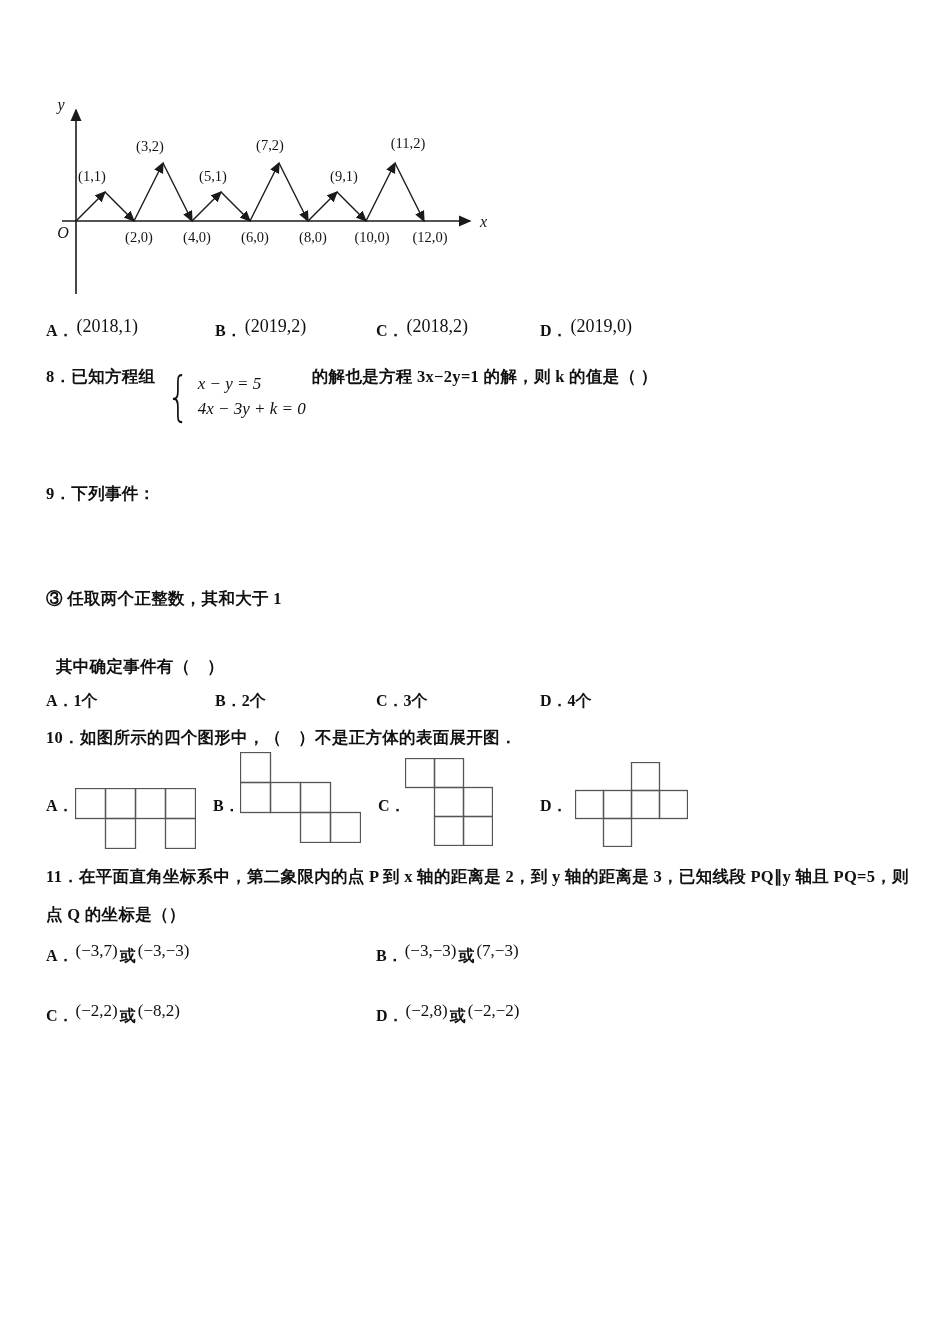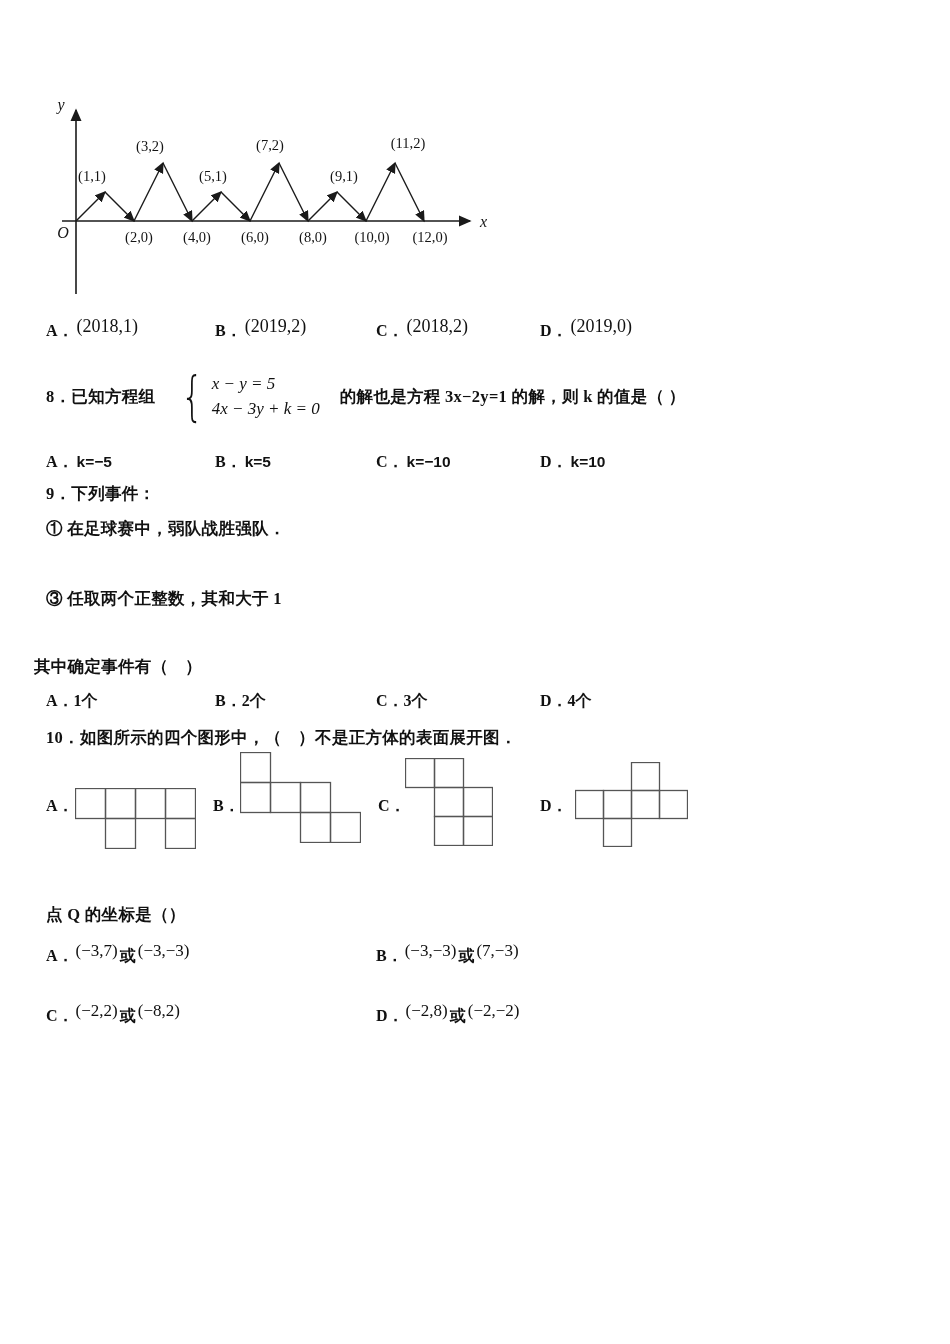--- a/index.html
+++ b/index.html
@@ -8,21 +8,21 @@
   .abs { position:absolute; }
   .cn  { font-size:16.5px; font-weight:600; letter-spacing:0.3px; white-space:nowrap; }
   .row { position:absolute; left:46px; width:880px; height:34px; }
   .opt { position:absolute; top:0; white-space:nowrap; }
   .pos0 { left:0; } .pos1 { left:169px; } .pos2 { left:330px; } .pos3 { left:494px; }
   .ol  { font-weight:700; font-size:16px; }
   .coordv { font-family:"Liberation Serif", serif; font-size:18px; position:relative; top:-4px; margin-left:3px; }
   .coordv2 { font-family:"Liberation Serif", serif; font-size:17px; position:relative; top:-5px; margin:0 2px; }
   .kv  { font-weight:700; font-size:15.5px; font-family:"Liberation Sans", sans-serif; margin-left:3px; }
   .cnv { font-weight:600; font-size:16px; margin-left:0; }
-  .q8wrap { display:flex; align-items:center; gap:20px; }
+  .q8wrap { display:flex; gap:6px; }
   .system { display:flex; align-items:center; }
   .brace { font-family:"DejaVu Sans", sans-serif; font-size:54px; font-weight:300; line-height:0.9;
            transform:scaleX(0.65); transform-origin:center; margin-right:2px; }
   .eqs .eq { font-style:italic; font-size:17px; line-height:1.45; font-family:"Liberation Serif", serif; white-space:nowrap; }
   .pre { white-space:pre; }
   svg text { font-family:"Liberation Serif", serif; fill:#141414; }
   .glabel { font-size:14.5px; }
   .axlabel { font-size:16px; font-style:italic; }
   .netpair { position:absolute; }
 </style>
@@ -84,31 +84,24 @@
     <span class="system">
       <span class="brace">{</span>
       <span class="eqs">
         <span class="eq" style="display:block">x − y = 5</span>
         <span class="eq" style="display:block">4x − 3y + k = 0</span>
       </span>
     </span>
     <span class="cn">的解也是方程 3x−2y=1 的解，则 k 的值是（ ）</span>
   </div>
 
-  <div class="row" style="top:452px;">
-    <span class="opt pos0"><span class="ol">A．</span><span class="kv">k=−5</span></span>
-    <span class="opt pos1"><span class="ol">B．</span><span class="kv">k=5</span></span>
-    <span class="opt pos2"><span class="ol">C．</span><span class="kv">k=−10</span></span>
-    <span class="opt pos3"><span class="ol">D．</span><span class="kv">k=10</span></span>
-  </div>
 
   <div class="abs cn" style="left:46px; top:483px;">9．下列事件：</div>
-  <div class="abs cn" style="left:46px; top:518px;">① 在足球赛中，弱队战胜强队．</div>
   <div class="abs cn" style="left:46px; top:588px;">③ 任取两个正整数，其和大于 1</div>
-  <div class="abs cn" style="left:34px; top:656px;text-align:right;">其中确定事件有（　）</div>
+  <div class="abs cn" style="left:56px; top:656px;text-align:right;">其中确定事件有（　）</div>
 
   <div class="row" style="top:691px;">
     <span class="opt pos0"><span class="ol">A．</span><span class="cnv">1个</span></span>
     <span class="opt pos1"><span class="ol">B．</span><span class="cnv">2个</span></span>
     <span class="opt pos2"><span class="ol">C．</span><span class="cnv">3个</span></span>
     <span class="opt pos3"><span class="ol">D．</span><span class="cnv">4个</span></span>
   </div>
 
   <div class="abs cn" style="left:46px; top:727px;">10．如图所示的四个图形中，（　）不是正方体的表面展开图．</div>
 
@@ -155,20 +148,21 @@
         <rect x="56.5" y="0.5" width="28" height="28"></rect>
         <rect x="0.5" y="28.5" width="28" height="28"></rect>
         <rect x="28.5" y="28.5" width="28" height="28"></rect>
         <rect x="56.5" y="28.5" width="28" height="28"></rect>
         <rect x="84.5" y="28.5" width="28" height="28"></rect>
         <rect x="28.5" y="56.5" width="28" height="28"></rect>
       </g>
     </svg>
   </div>
 
+  <div class="abs cn" style="left:46px; top:866px;">11．在平面直角坐标系中，第二象限内的点 P 到 x 轴的距离是 2，到 y 轴的距离是 3，已知线段 PQ∥y 轴且 PQ=5，则</div>
   <div class="abs cn" style="left:46px; top:904px;">点 Q 的坐标是（）</div>
 
   <div class="row" style="top:946px;text-align:center;">
     <span class="opt pos0"><span class="ol">A．</span><span class="coordv2">(−3,7)</span><span class="cnv">或</span><span class="coordv2">(−3,−3)</span></span>
     <span class="opt pos2"><span class="ol">B．</span><span class="coordv2">(−3,−3)</span><span class="cnv">或</span><span class="coordv2">(7,−3)</span></span>
   </div>
   <div class="row" style="top:1006px;">
     <span class="opt pos0"><span class="ol">C．</span><span class="coordv2">(−2,2)</span><span class="cnv">或</span><span class="coordv2">(−8,2)</span></span>
     <span class="opt pos2"><span class="ol">D．</span><span class="coordv2">(−2,8)</span><span class="cnv">或</span><span class="coordv2">(−2,−2)</span></span>
   </div>

